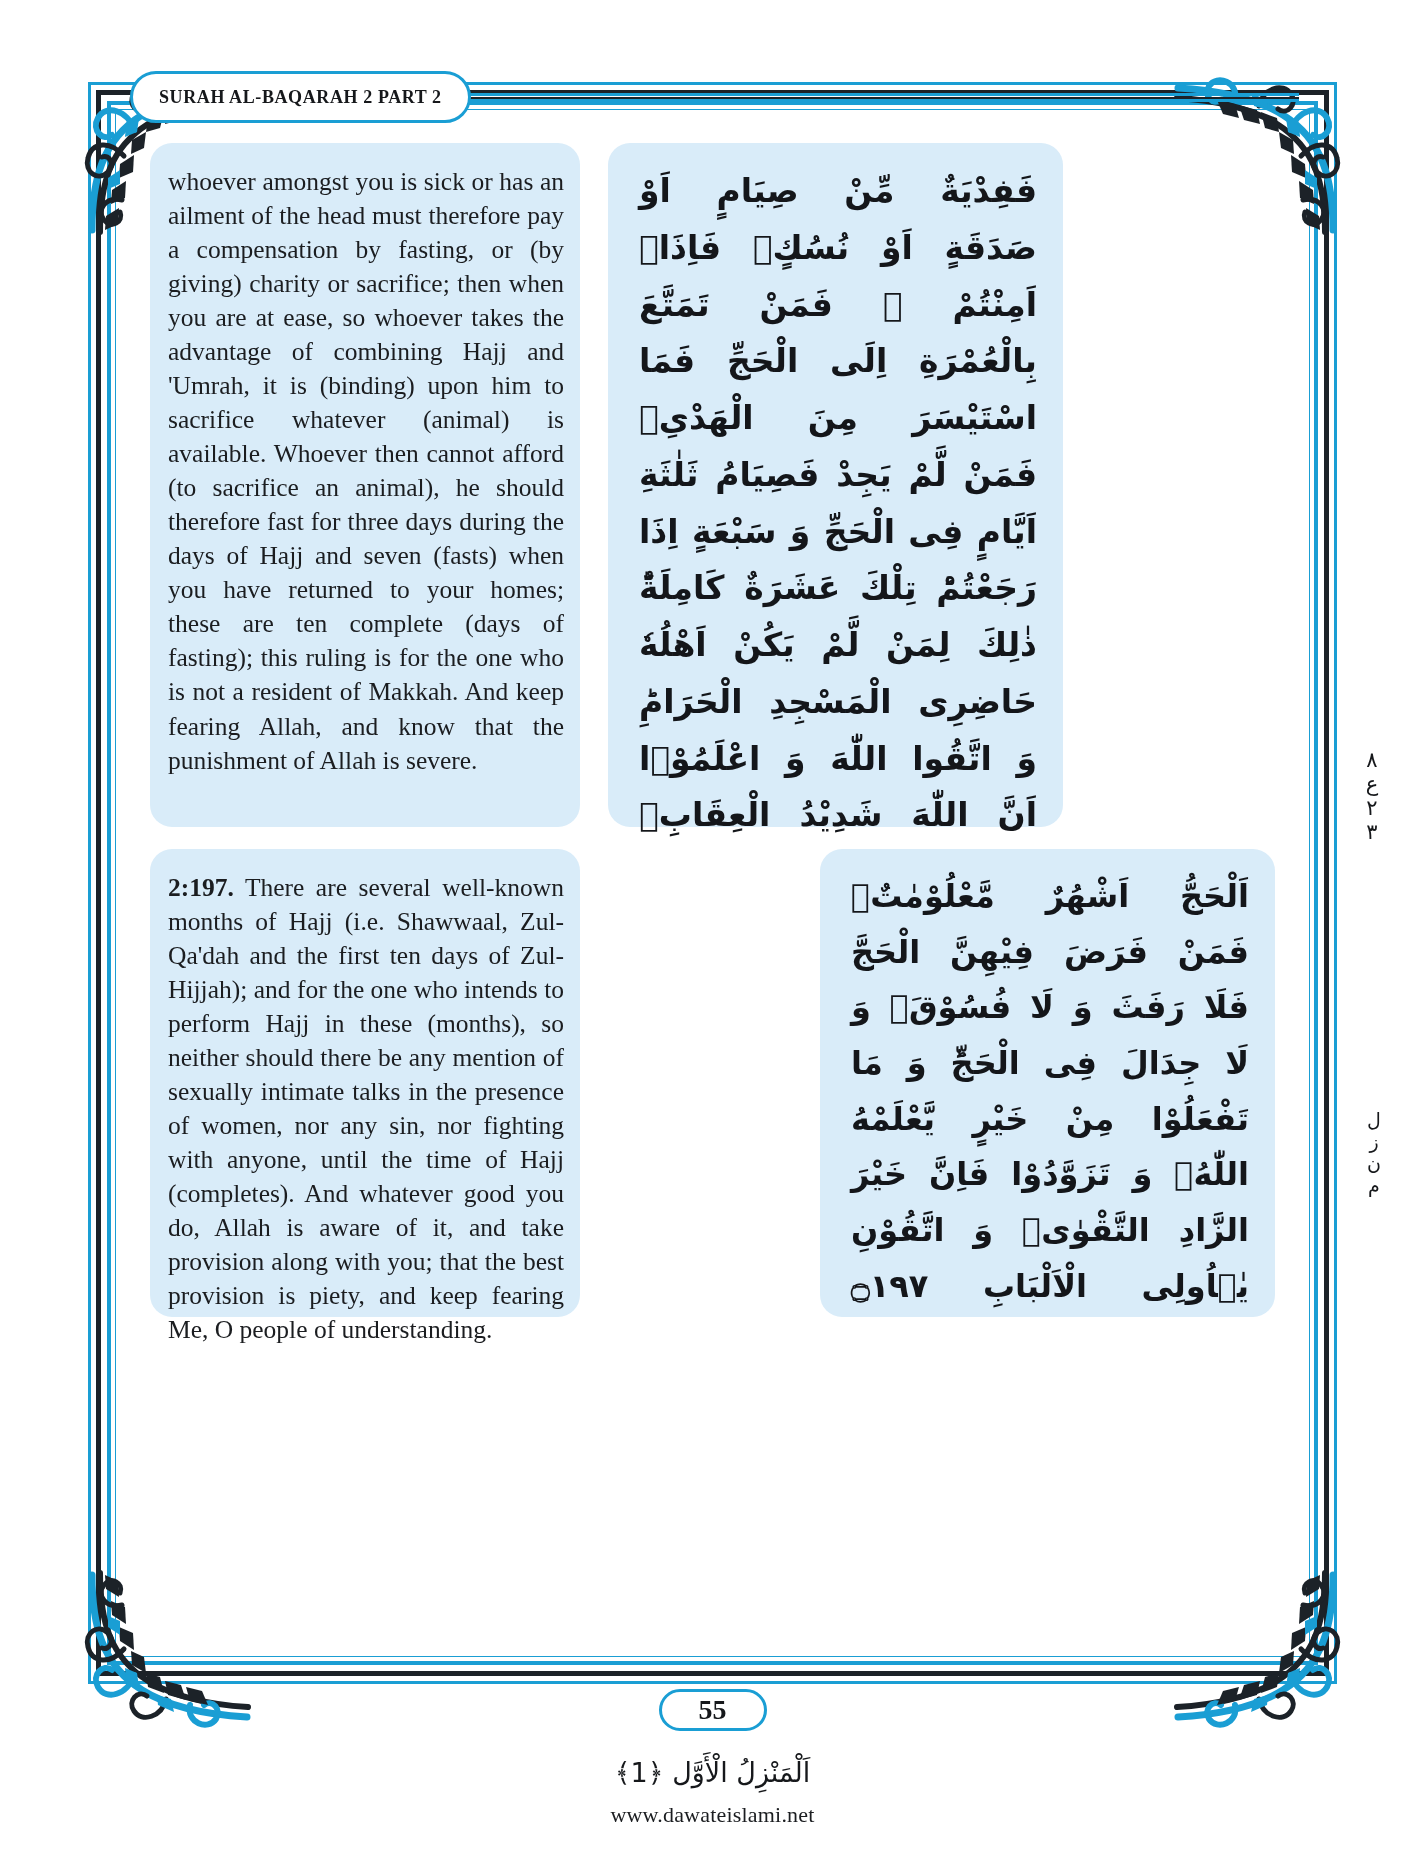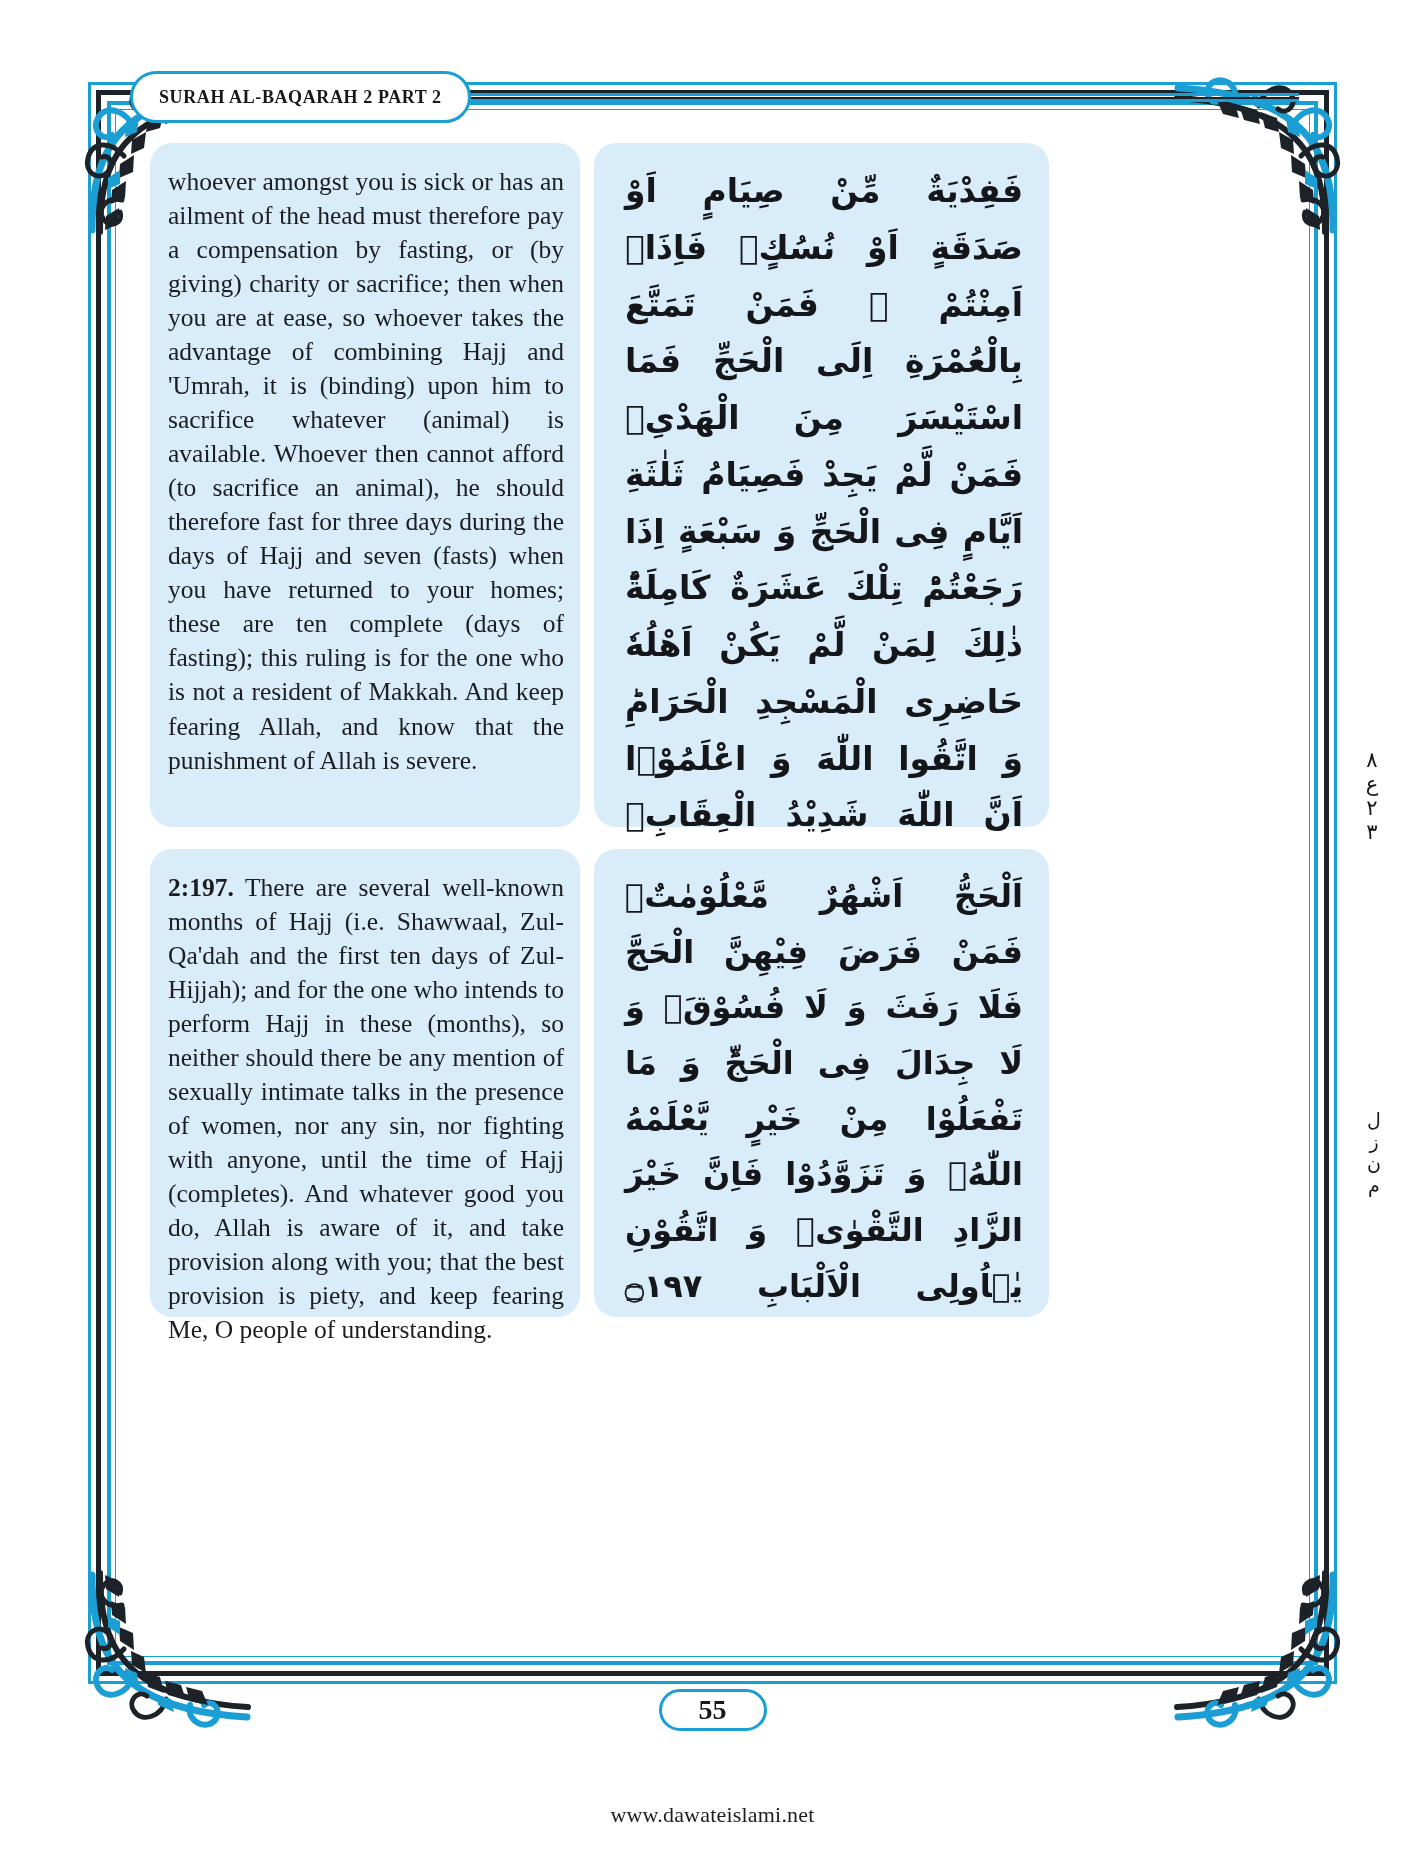--- a/index.html
+++ b/index.html
@@ -154,25 +154,25 @@
     left: 150px;
     top: 143px;
     width: 1125px;
     height: 1290px;
     display: flex;
     flex-direction: column;
     gap: 22px;
   }
   .verse-row {
     display: flex;
-    gap: 14px;
+    gap: 28px;
     flex: 0 0 auto;
   }
   .row-1 { height: 684px; }
-  .row-2 { height: 468px; }
+  .row-2 { height: 468px; justify-content: space-between; }
 
   .box {
     background: #d9ecf9;
     border-radius: 22px;
     box-sizing: border-box;
   }
   .box-en {
     width: 430px;
     padding: 22px 16px 18px 18px;
   }
@@ -436,15 +436,16 @@
         <i></i>
       </div>
     <div class="pill pill-page">
       <span>55</span>
     </div>
     <div class="hdr-rule">
         <i></i>
       </div>
   </div>
 
+  <div class="footer-arabic">اَلْمَنْزِلُ الْأَوَّل ﴿1﴾</div>
   <div class="footer-url">www.dawateislami.net</div>
 
 </div>
 
 </body></html>

